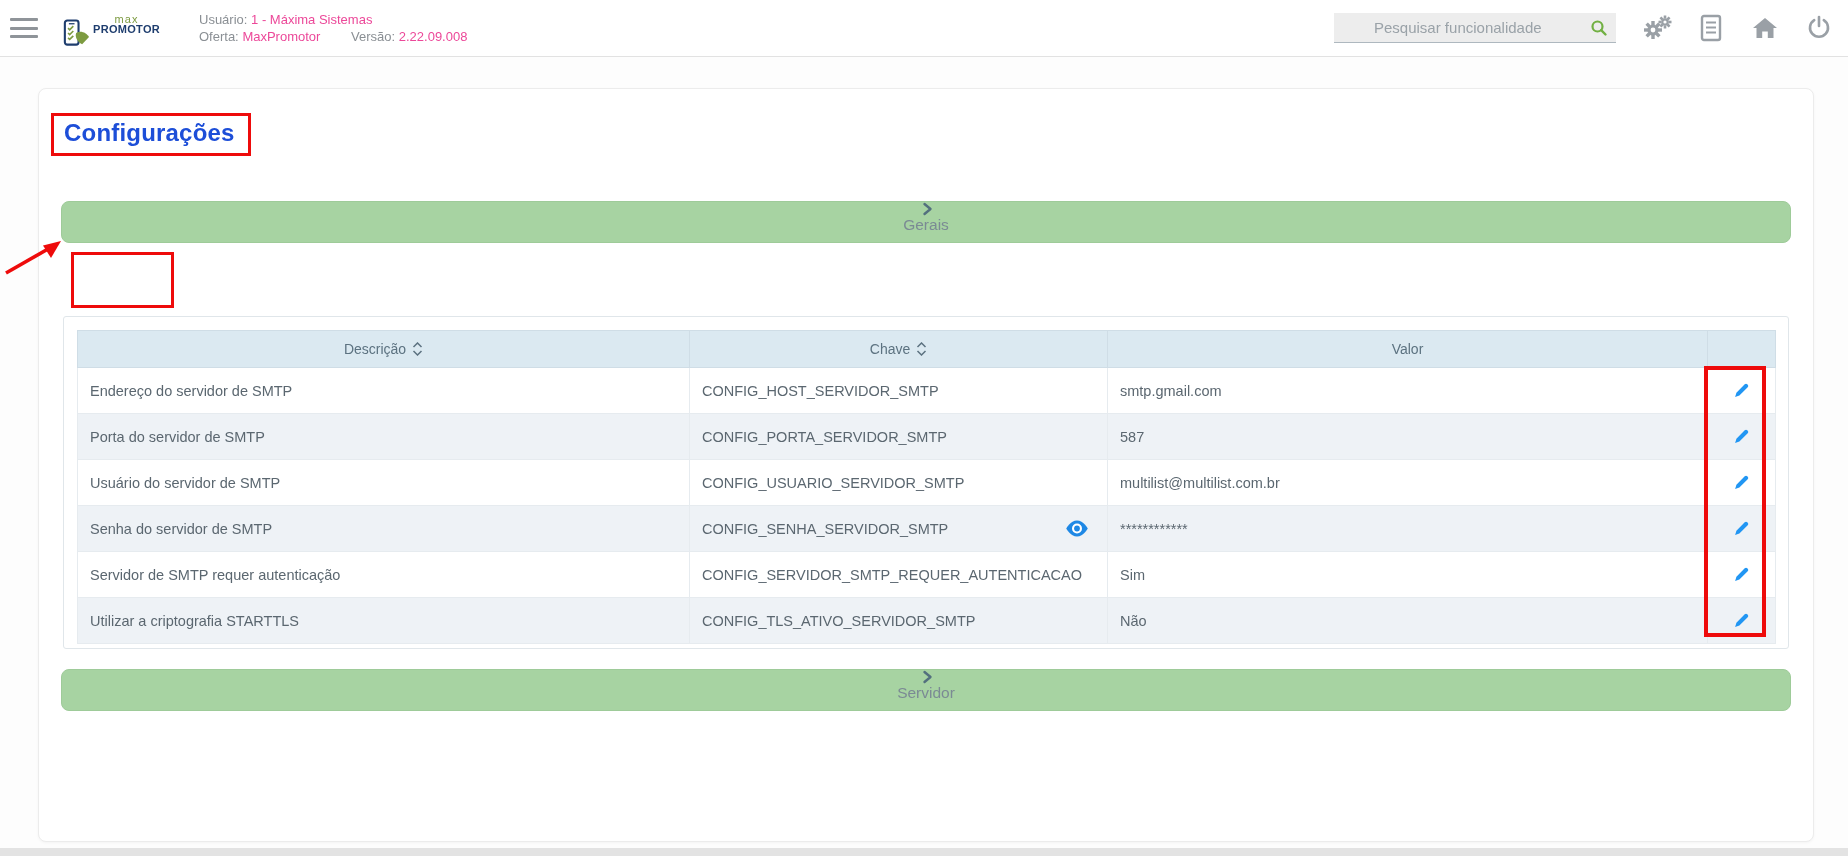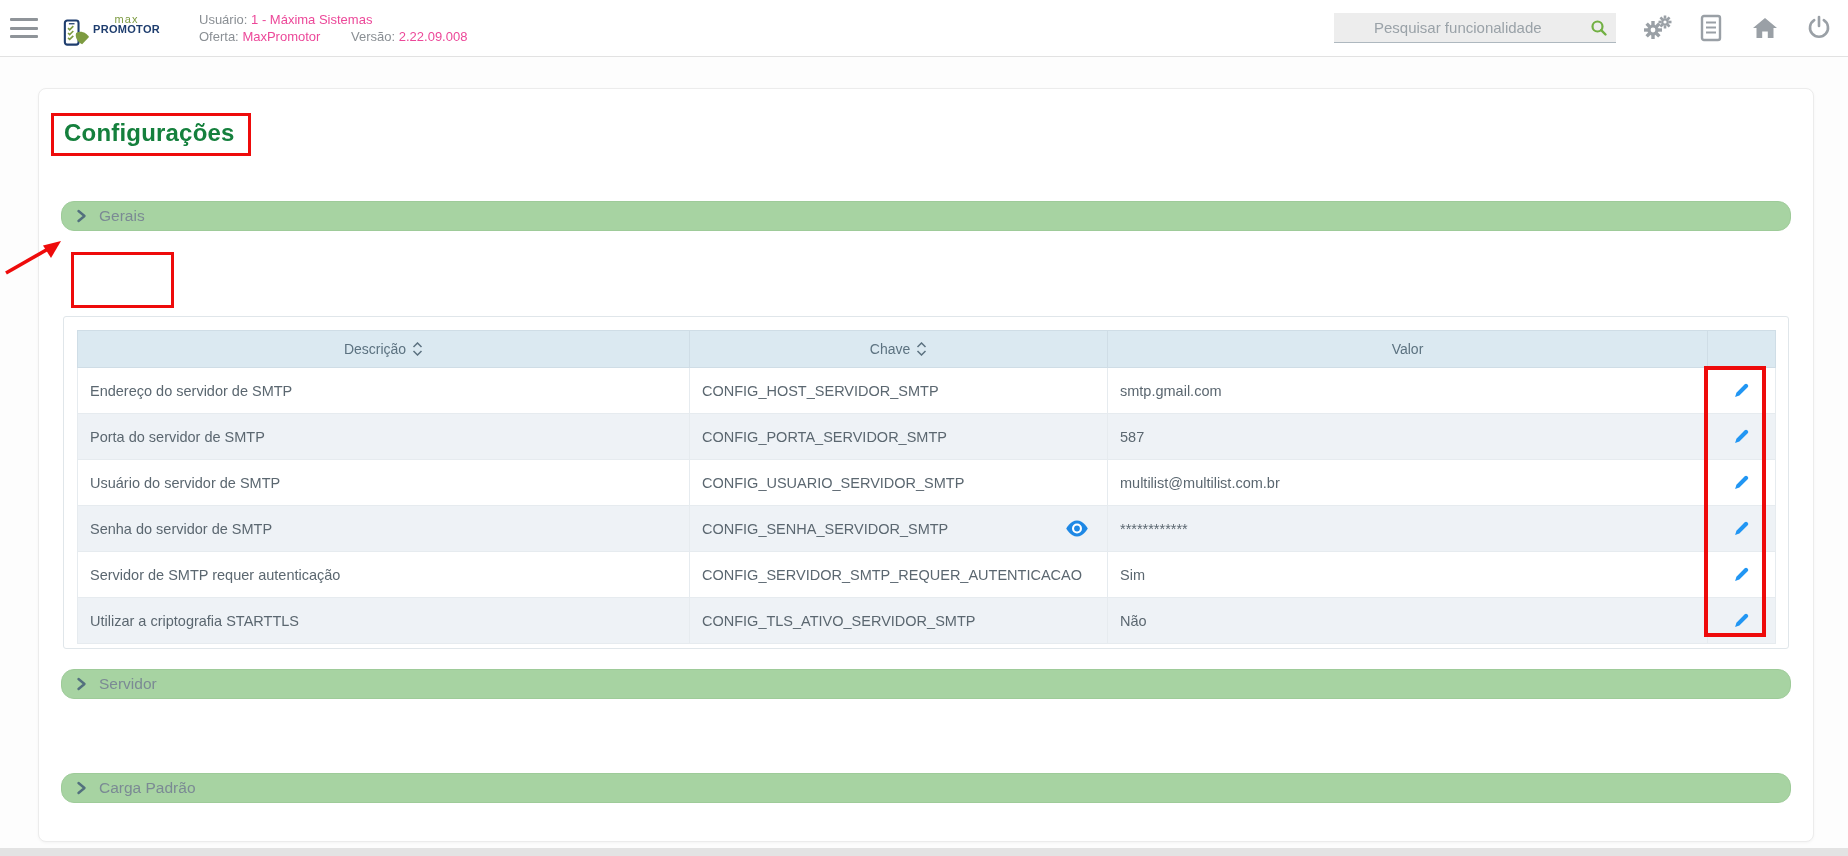--- a/index.html
+++ b/index.html
@@ -27,25 +27,25 @@
   .search-btn{width:34px;height:28px;display:flex;align-items:center;justify-content:center;cursor:pointer;}
   .tb-icon{width:30px;height:30px;margin-right:24px;display:flex;align-items:center;
            justify-content:center;cursor:pointer;}
   .tb-icon:last-child{margin-right:14px;}
 
   
   .card{position:absolute;left:38px;top:88px;width:1774px;height:752px;background:#fff;
         border:1px solid #ececec;border-radius:8px;box-shadow:0 1px 3px rgba(0,0,0,.04);}
   .title-box{position:absolute;left:12px;top:24px;border:3px solid #ee0b0b;
              padding:3px 13px 6px 10px;display:inline-block;}
-  .page-title{font-size:24px;font-weight:bold;color:#15803d;letter-spacing:.2px;}
-
-  .acc{position:absolute;left:22px;width:1730px;height:30px;background:#a7d3a2;
-       border-radius:13px;display:flex;align-items:center;cursor:pointer;
-       border:1px solid #9ecb99;box-sizing:border-box;}
+  .page-title{font-size:24px;font-weight:bold;color:#1d4ed8;letter-spacing:.2px;}
+
+  .acc{position:absolute;left:22px;width:1730px;height:42px;background:#a7d3a2;
+       border-radius:8px;display:flex;align-items:center;cursor:pointer;
+       border:1px solid #9ecb99;box-sizing:border-box;flex-direction:column;}
   .acc .chev{margin:0 12px 0 14px;display:flex;align-items:center;}
   .acc .acc-label{font-size:15.5px;color:#7b8a94;}
   .acc-gerais{top:112px;} .acc-email{top:170px;} .acc-mondelez{top:580px;}
   .acc-nuvem{top:632px;} .acc-carga{top:684px;}
 
   
   .panel{position:absolute;left:24px;top:227px;width:1726px;height:333px;background:#fff;
          border:1px solid #e0e6ea;border-radius:3px;box-sizing:border-box;padding:13px 13px;}
   table.cfg{border-collapse:collapse;width:1698px;table-layout:fixed;
             border:1px solid #d8e0e6;}
@@ -308,28 +308,20 @@
     <div class="acc acc-mondelez">
       <span class="chev">
         <svg width="11" height="14" viewBox="0 0 11 14">
             <polyline points="2.5,2 8.5,7 2.5,12" fill="none" stroke="#53707e" stroke-width="2.4" stroke-linecap="round" stroke-linejoin="round"></polyline>
           </svg>
       </span>
       <span class="acc-label">Servidor</span>
     </div>
 
 
-    <div class="acc acc-carga">
-      <span class="chev">
-        <svg width="11" height="14" viewBox="0 0 11 14">
-            <polyline points="2.5,2 8.5,7 2.5,12" fill="none" stroke="#53707e" stroke-width="2.4" stroke-linecap="round" stroke-linejoin="round"></polyline>
-          </svg>
-      </span>
-      <span class="acc-label">Carga Padrão</span>
-    </div>
 
     <div class="ann ann-email"></div>
   </div>
 
   <div class="ann ann-editcol"></div>
 
   <svg class="ann-arrow" width="64" height="42" viewBox="0 0 64 42">
     <line x1="3" y1="37" x2="45" y2="13" stroke="#ee0b0b" stroke-width="3.6"></line>
     <polygon points="58,5 40,9.5 48,22" fill="#ee0b0b"></polygon>
   </svg>

